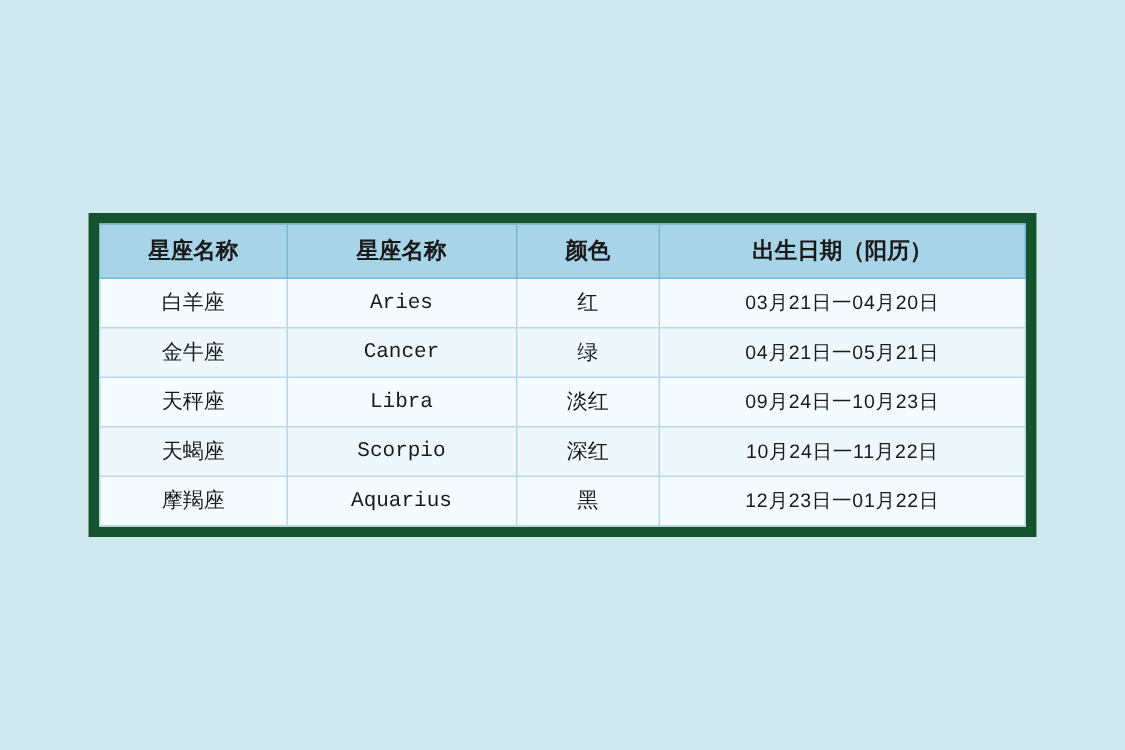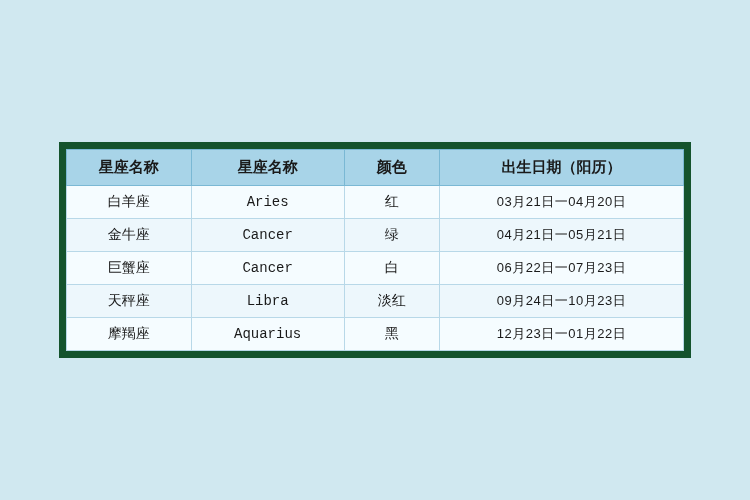--- a/index.html
+++ b/index.html
@@ -89,30 +89,30 @@
           <td>红</td>
           <td>03月21日一04月20日</td>
         </tr>
         <tr>
           <td>金牛座</td>
           <td>Cancer</td>
           <td>绿</td>
           <td>04月21日一05月21日</td>
         </tr>
         <tr>
-          <td>巨蟹座</td>
-          <td>Cancer</td>
-          <td>白</td>
-          <td>06月22日一07月23日</td>
-        </tr>
-        <tr>
           <td>天秤座</td>
           <td>Libra</td>
           <td>淡红</td>
           <td>09月24日一10月23日</td>
+        </tr>
+        <tr>
+          <td>天蝎座</td>
+          <td>Scorpio</td>
+          <td>深红</td>
+          <td>10月24日一11月22日</td>
         </tr>
         <tr>
           <td>摩羯座</td>
           <td>Aquarius</td>
           <td>黑</td>
           <td>12月23日一01月22日</td>
         </tr>
       </tbody>
   </table>
 </div>

